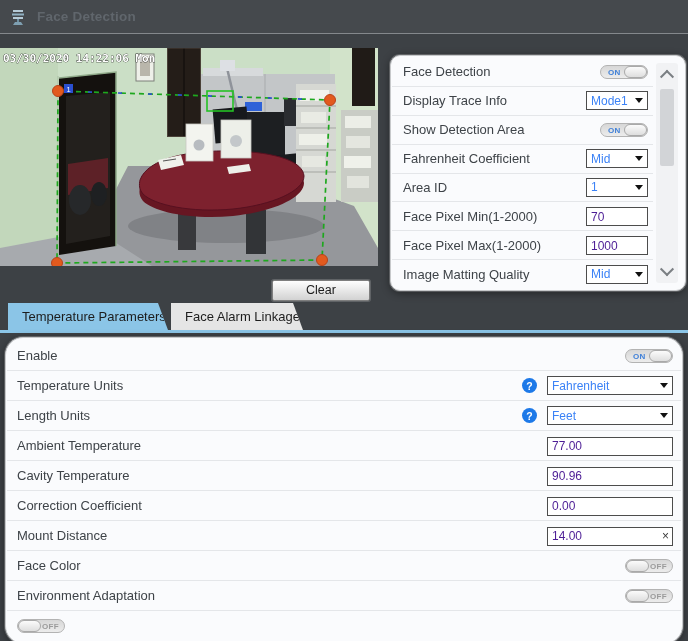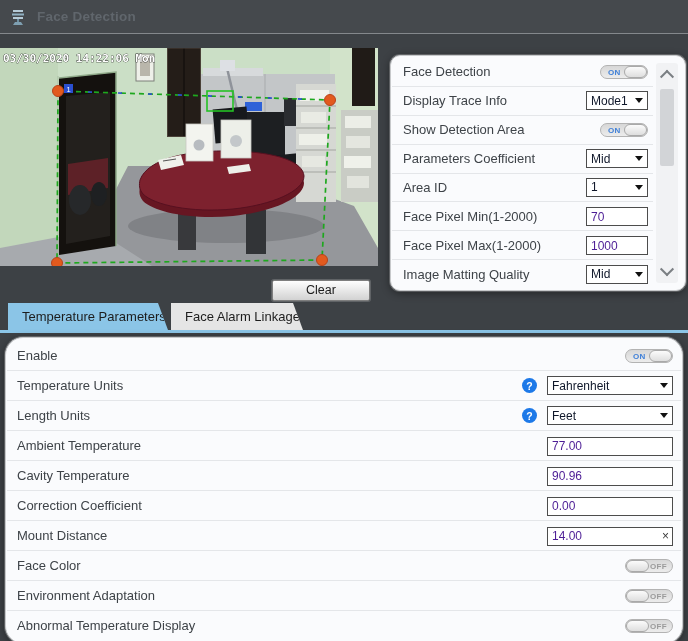--- a/index.html
+++ b/index.html
@@ -43,21 +43,21 @@
   .setting-row{flex:1;display:flex;align-items:center;border-bottom:1px solid #e4e6e9;min-height:0;}
   .rows .setting-row:last-child{border-bottom:none;}
   .panel-upper .setting-row{padding-left:11px;}
   .panel-lower .setting-row{padding:0 8px 0 10px;gap:10px;}
   .row-label{flex:1;font-size:13px;color:#3e4348;white-space:nowrap;overflow:hidden;}
 
   
   .ctl-select{
     position:relative;height:19px;background:#fff;border:1px solid #4c4c4c;
     box-sizing:border-box;display:flex;align-items:center;
-    padding:0 15px 0 4px;font-size:12px;color:#0f172a;cursor:pointer;flex:0 0 auto;
+    padding:0 15px 0 4px;font-size:12px;color:#3b82f6;cursor:pointer;flex:0 0 auto;
   }
   .caret{position:absolute;right:4px;top:6px;width:0;height:0;
     border-left:4.5px solid transparent;border-right:4.5px solid transparent;border-top:5.5px solid #111;}
   .ctl-input-wrap{position:relative;height:19px;box-sizing:border-box;flex:0 0 auto;}
   .ctl-input{
     width:100%;height:100%;border:1px solid #4c4c4c;box-sizing:border-box;background:#fff;
     font-size:12px;font-family:inherit;color:#4c1d95;padding:0 4px;outline:none;
   }
   .clear-x{position:absolute;right:4px;top:50%;transform:translateY(-50%);font-size:12px;color:#3c3c3c;line-height:1;cursor:pointer;}
   .panel-upper .ctl-select,.panel-upper .ctl-input-wrap{width:62px;margin-right:5px;}
@@ -218,21 +218,21 @@
         </div>
       </div>
       <div class="setting-row">
         <span class="row-label">Show Detection Area</span>
         <div class="toggle on">
           <span class="t-label">ON</span>
           <span class="knob"></span>
         </div>
       </div>
       <div class="setting-row">
-        <span class="row-label">Parameters Coefficient</span>
+        <span class="row-label">Fahrenheit Coefficient</span>
         <div class="ctl-select">
           <span>Mid</span>
           <span class="caret"></span>
         </div>
       </div>
       <div class="setting-row">
         <span class="row-label">Area ID</span>
         <div class="ctl-select">
           <span>1</span>
           <span class="caret"></span>
@@ -318,20 +318,19 @@
         </div>
       </div>
       <div class="setting-row">
         <span class="row-label">Environment Adaptation</span>
         <div class="toggle off">
           <span class="t-label">OFF</span>
           <span class="knob"></span>
         </div>
       </div>
       <div class="setting-row">
-        <span class="row-label">Abnormal Temperature Display</span>
         <div class="toggle off">
           <span class="t-label">OFF</span>
           <span class="knob"></span>
         </div>
       </div>
     </div>
 </div>
 
 </body></html>

